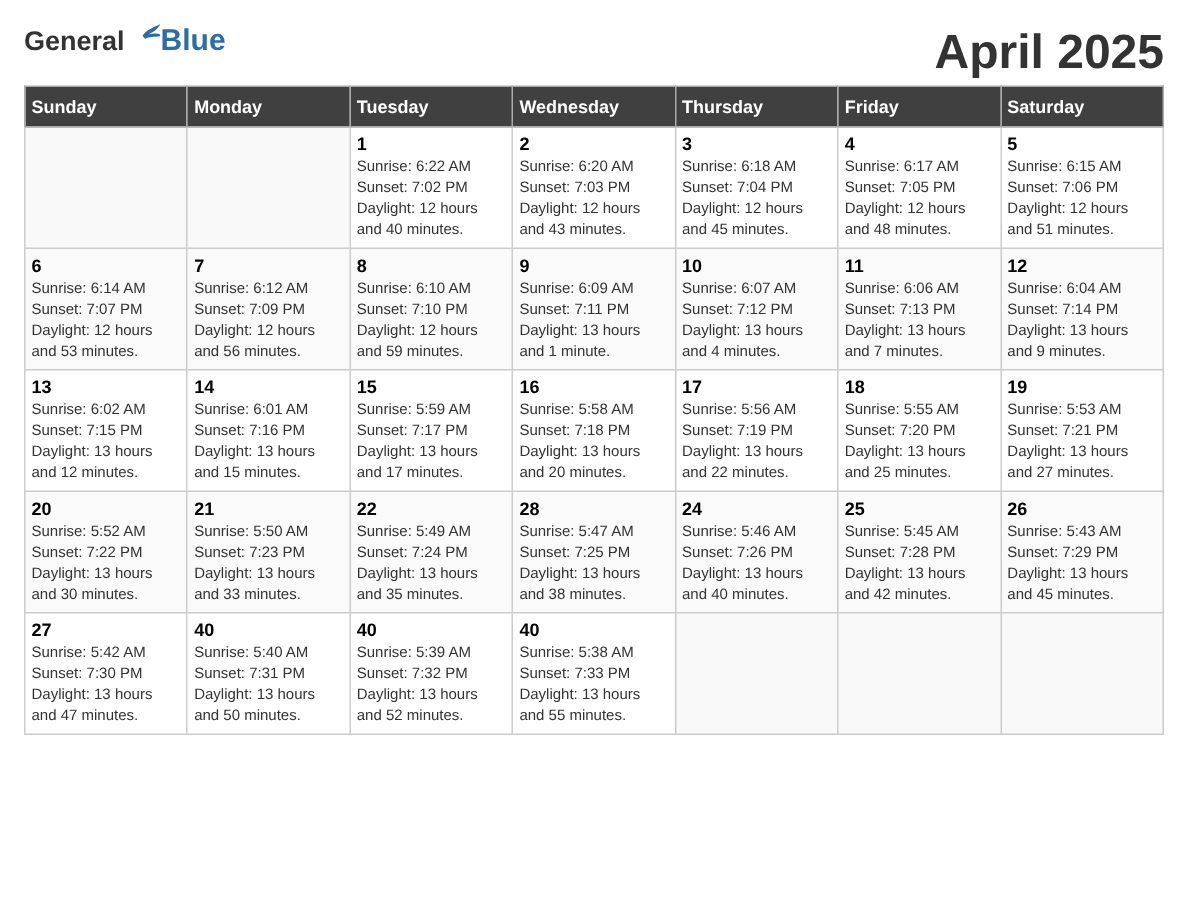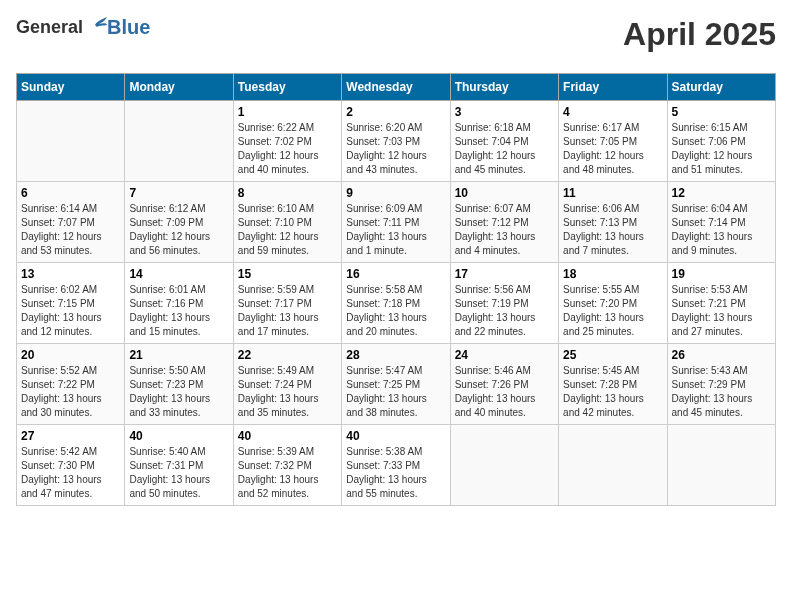--- a/index.html
+++ b/index.html
@@ -7,21 +7,21 @@
       font-family: Arial, sans-serif;
       background: #fff;
       width: 792px;
       min-height: 612px;
       padding: 16px;
     }
     .header {
       display: flex;
       justify-content: space-between;
       align-items: flex-start;
-      margin-bottom: 20px;
+      margin-bottom: 4px;
     }
     .logo {
       display: flex;
       flex-direction: column;
       align-items: flex-start;
     }
     .logo-top {
       display: flex;
       align-items: center;
     }
@@ -49,21 +49,21 @@
     .subtitle {
       font-size: 14px;
       color: #333;
     }
     table {
       width: 100%;
       border-collapse: collapse;
       font-size: 11px;
     }
     thead th {
-      background-color: #0369a1;
+      background-color: #404040;
       color: white;
       padding: 6px 4px;
       text-align: left;
       font-size: 12px;
       font-weight: bold;
       border: 1px solid #aaa;
     }
     td {
       border: 1px solid #ccc;
       vertical-align: top;

